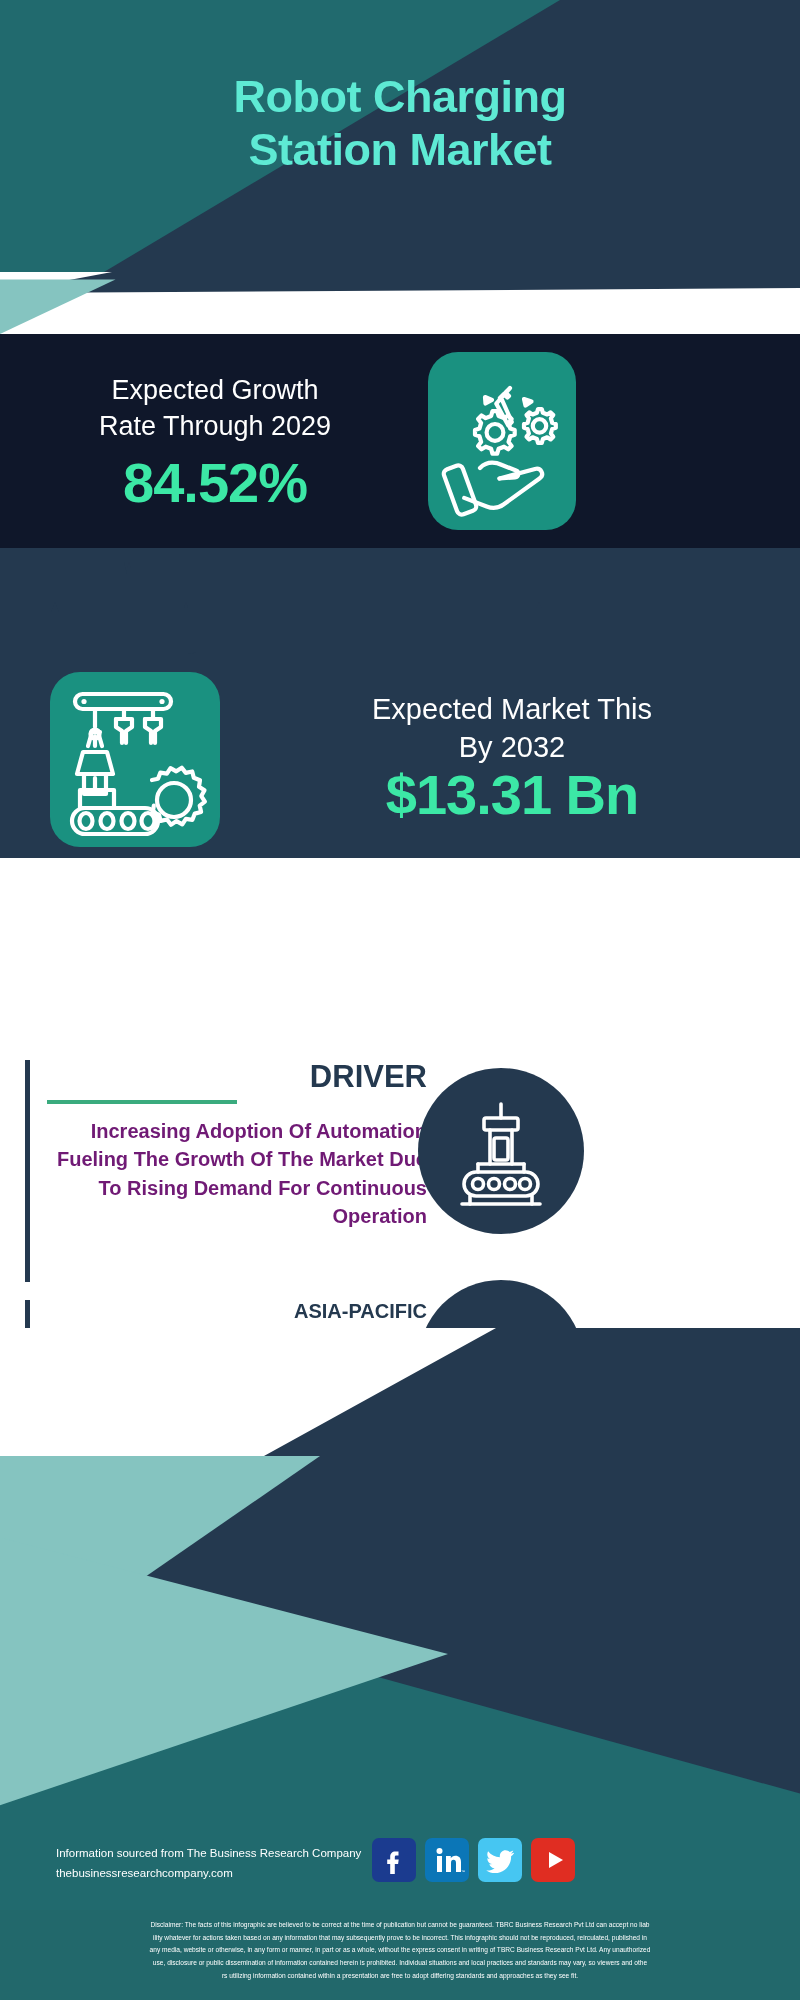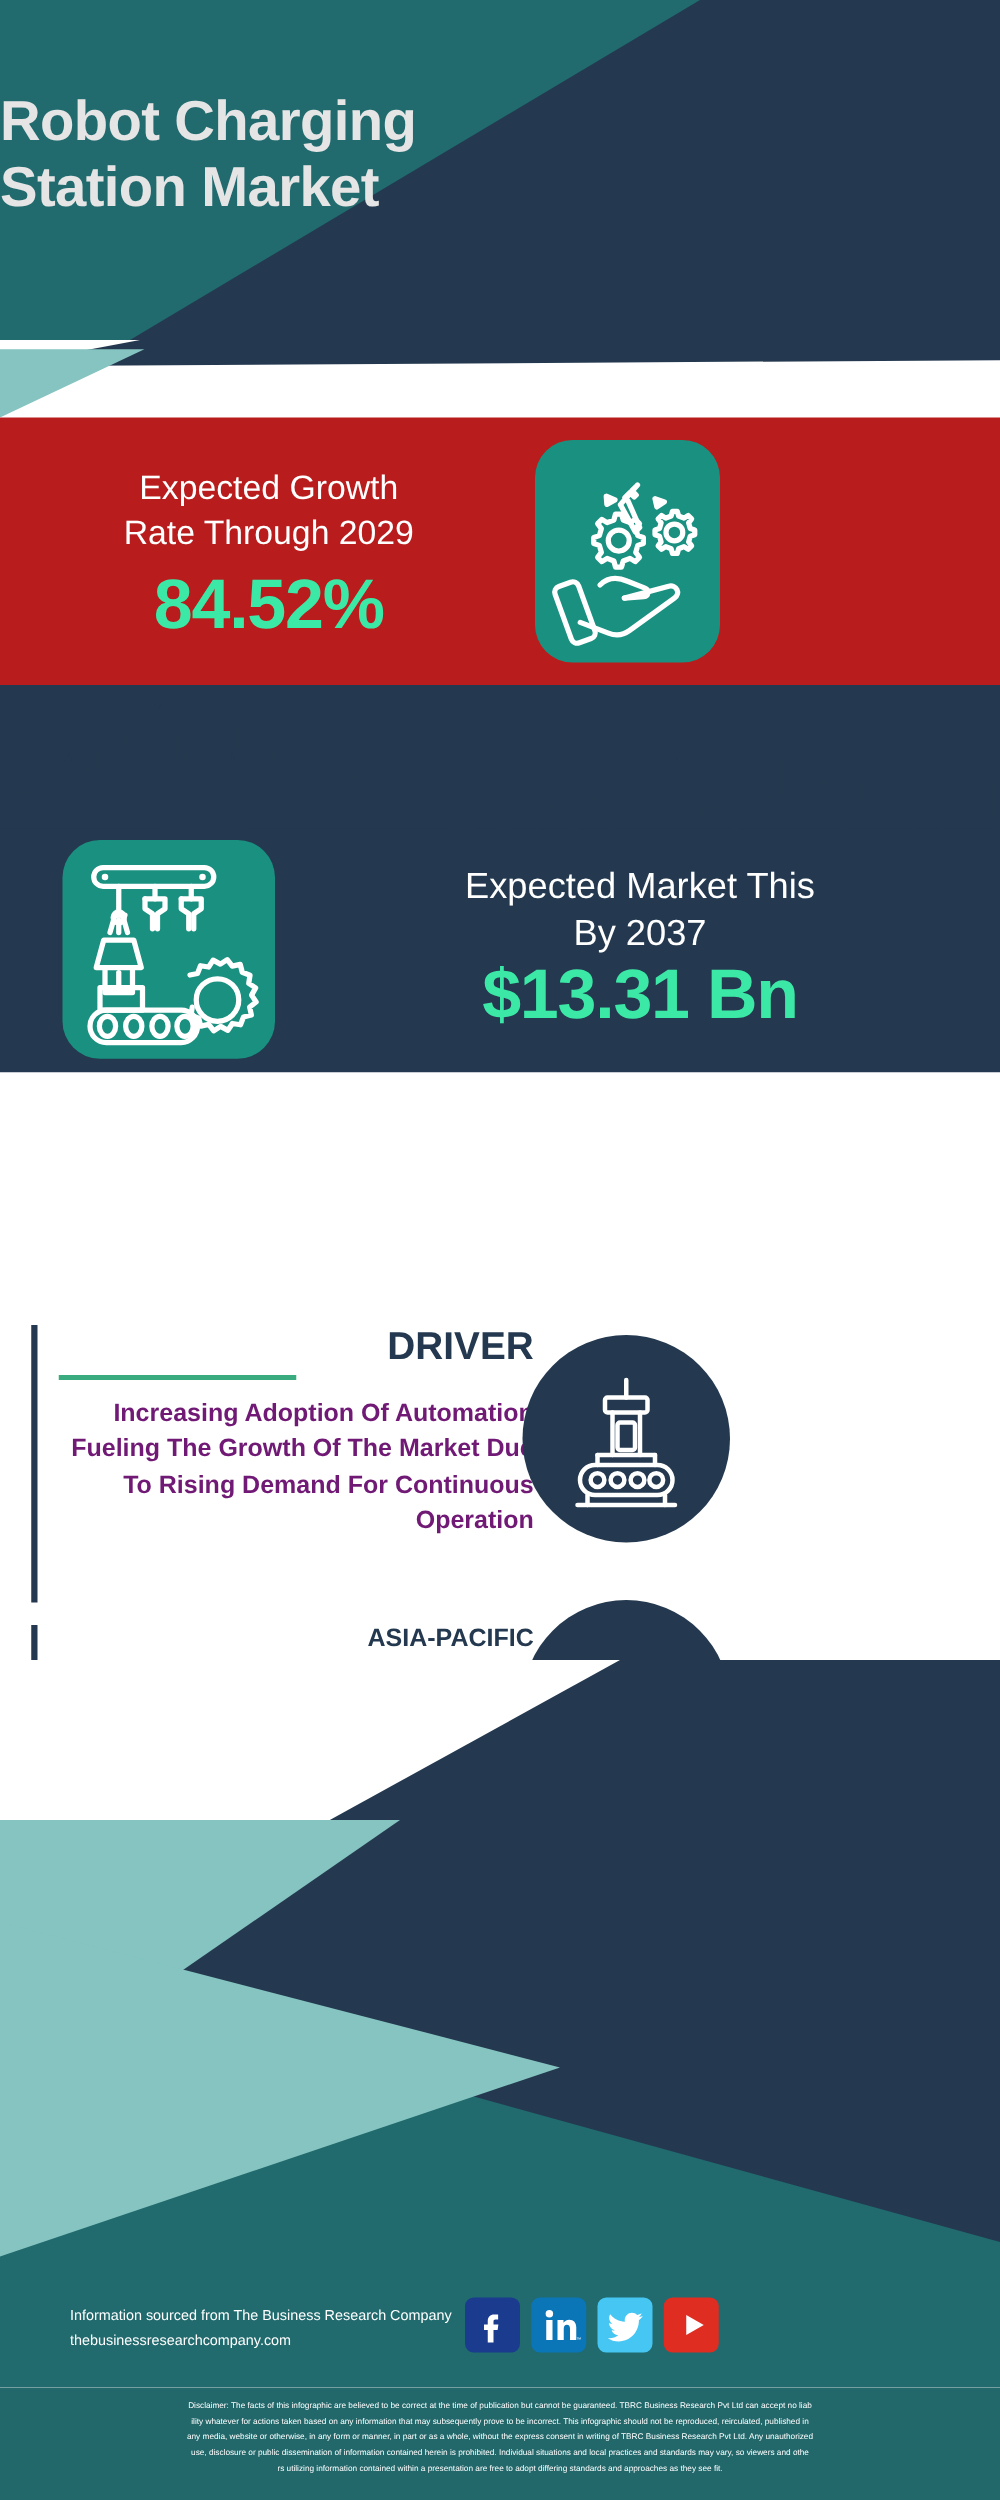--- a/index.html
+++ b/index.html
@@ -17,21 +17,21 @@
     position:absolute; left:0; top:0; width:800px; height:272px;
     background:#216a6e; overflow:hidden;
   }
   .header-diag {
     position:absolute; left:0; top:0; width:800px; height:272px;
     background:#24394f;
     clip-path:polygon(70% 0, 100% 0, 100% 100%, 13% 100%);
   }
   .header-title {
     position:absolute; left:0; top:70px; width:800px;
-    text-align:left; color:#e5e5e5;
+    text-align:center; color:#5eead4;
     font-size:45px; font-weight:bold; line-height:1.18;
     letter-spacing:-0.5px;
     z-index:3;
   }
 
   
   .band-white {
     position:absolute; left:0; top:272px; width:800px; height:62px;
     background:#ffffff; overflow:hidden;
   }
@@ -42,21 +42,21 @@
   }
   .band-teal-wedge {
     position:absolute; left:0; top:0; width:210px; height:62px;
     background:#85c4c0;
     clip-path:polygon(0 12%, 55% 12%, 0 100%);
   }
 
   
   .growth {
     position:absolute; left:0; top:334px; width:800px; height:214px;
-    background:#b91c1c;
+    background:#0f172a;
   }
   .growth-label {
     position:absolute; left:20px; top:38px; width:390px;
     text-align:center; color:#ffffff;
     font-size:27px; line-height:1.35; font-weight:normal;
   }
   .growth-value {
     position:absolute; left:20px; top:116px; width:390px;
     text-align:center; color:#3ce8a6;
     font-size:56px; font-weight:bold; letter-spacing:-1px;
@@ -250,21 +250,21 @@
     <path fill="#24394f" d="M678 115 V92 h8 v-18 h4 v18 h9 v23 z"></path>
     <path fill="#24394f" d="M700 115 V80 h12 v-10 h6 v10 h10 v35 z"></path>
     <path fill="#24394f" d="M732 115 V94 h8 v-8 h5 v8 h7 v21 z"></path>
     <path fill="#24394f" d="M756 115 V78 h10 v-12 h5 v12 h8 v-8 h6 v8 h9 v37 z"></path>
     <path fill="#24394f" d="M0 106 h800 v9 H0 z"></path>
   </svg>
 
   <div class="market">
     <div class="market-label">
       <div>Expected Market This</div>
-      <div>By 2037</div>
+      <div>By 2032</div>
     </div>
     <div class="market-value">$13.31 Bn</div>
   </div>
 
   <div class="icon-box-green gi-2">
     <svg width="170" height="175" viewBox="0 0 170 175">
       <g fill="none" stroke="#ffffff" stroke-width="4.2" stroke-linejoin="round" stroke-linecap="round">
 
         <rect x="25" y="22" width="96" height="15" rx="7.5"></rect>
         <circle cx="34" cy="29.5" r="2.6" fill="#ffffff" stroke="none"></circle>

